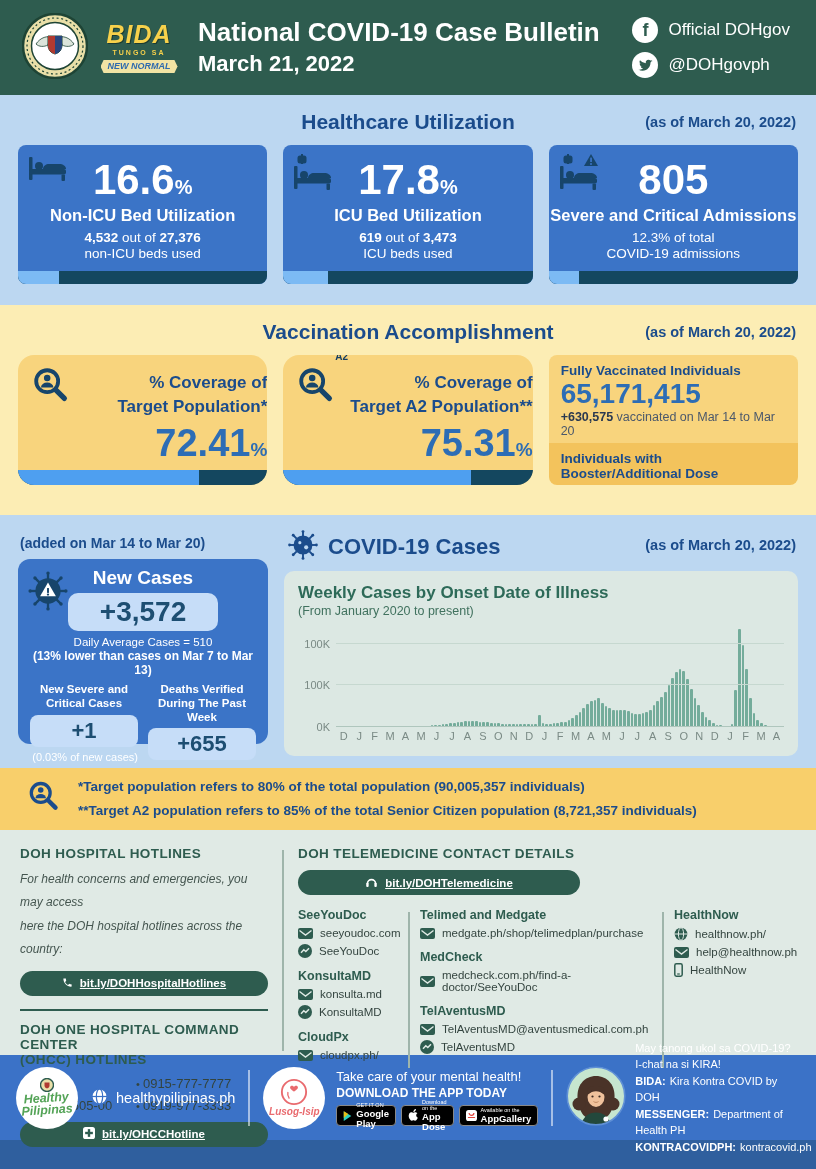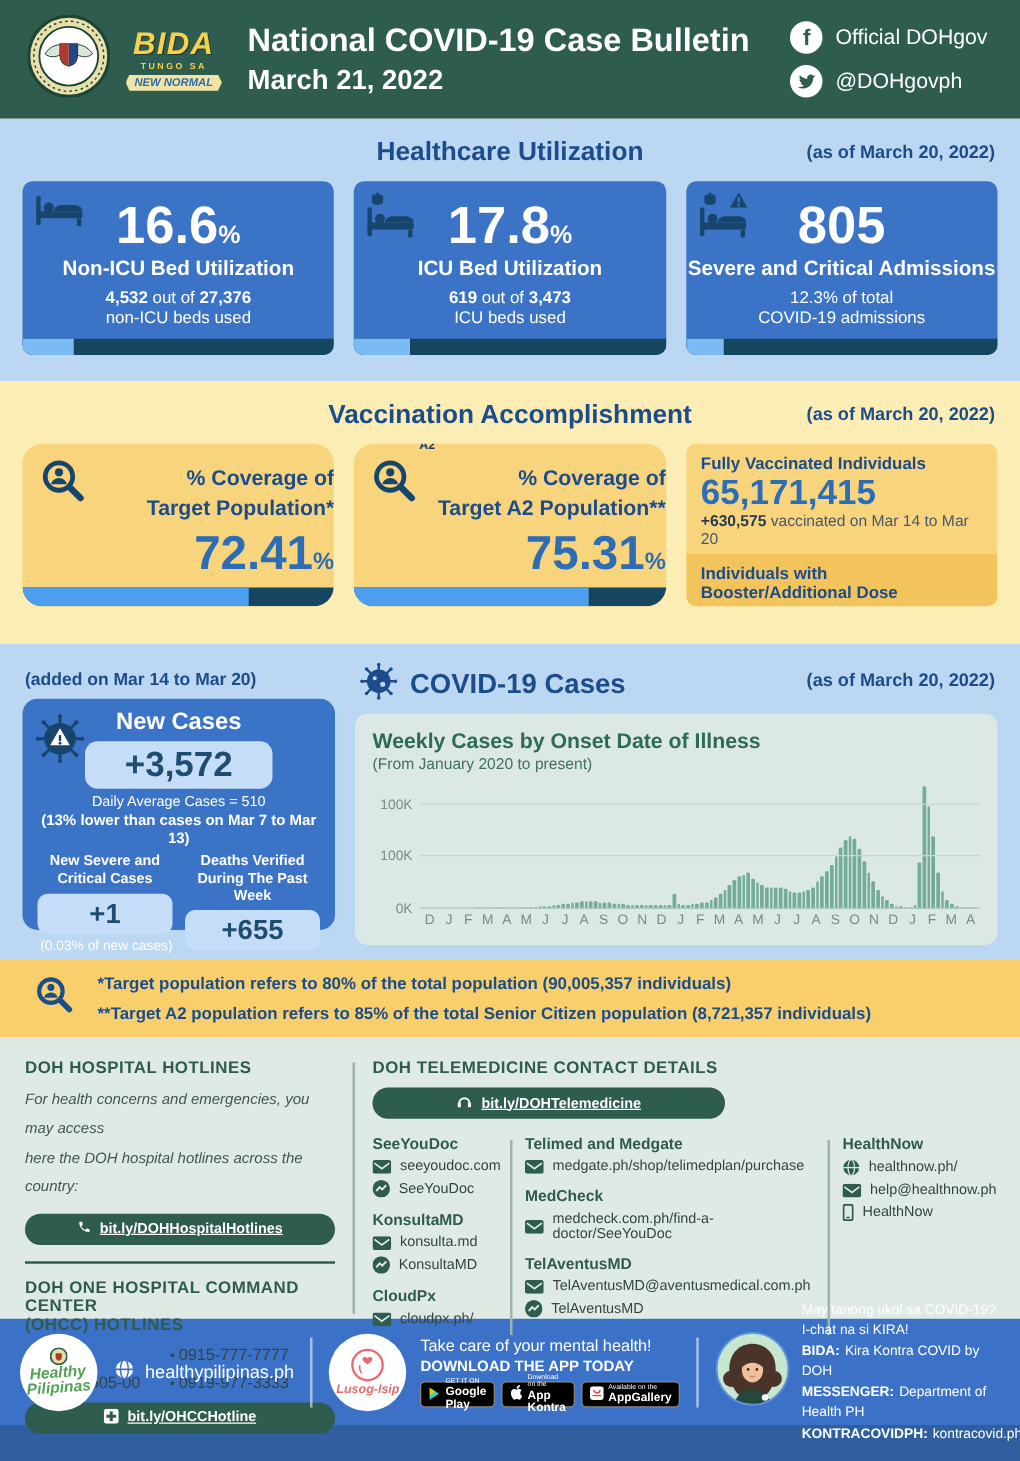--- a/index.html
+++ b/index.html
@@ -793,21 +793,21 @@
               <span class="t1">GET IT ON</span>
               <span class="t2">Google Play</span>
             </span>
   </div>
   <div class="badge">
     <span><svg width="10" height="12" viewBox="0 0 11 13">
                 <path d="M8 2.1c.5-.6.9-1.4.8-2.1-.7 0-1.6.5-2.1 1.1-.5.5-.9 1.4-.8 2.1.8.1 1.6-.4 2.1-1.1zM9 6.9c0-1.5 1.2-2.2 1.3-2.3-.7-1-1.8-1.2-2.2-1.2-.9-.1-1.8.6-2.3.6-.5 0-1.2-.6-2-.5-1 0-2 .6-2.5 1.5-1.1 1.9-.3 4.7.8 6.2.5.8 1.1 1.6 1.9 1.6.8 0 1.1-.5 2-.5s1.2.5 2 .5 1.4-.8 1.9-1.5c.6-.9.8-1.7.8-1.8 0 0-1.6-.6-1.7-2.6z" fill="#fff"></path>
               </svg></span>
     <span class="bt">
               <span class="t1">Download on the</span>
-              <span class="t2">App Kontra</span>
+              <span class="t2">App Dose</span>
             </span>
   </div>
   <div class="badge">
     <span><svg width="11" height="11" viewBox="0 0 12 12">
                 <rect width="12" height="12" rx="2.8" fill="#fff"></rect>
                 <path d="M3.4 3.2a2.6 2.6 0 0 0 5.2 0" fill="none" stroke="#E2453D" stroke-width="1.3"></path>
                 <rect x="2" y="7.6" width="8" height="1.2" rx=".6" fill="#E2453D"></rect>
               </svg></span>
     <span class="bt">
               <span class="t1">Available on the</span>

